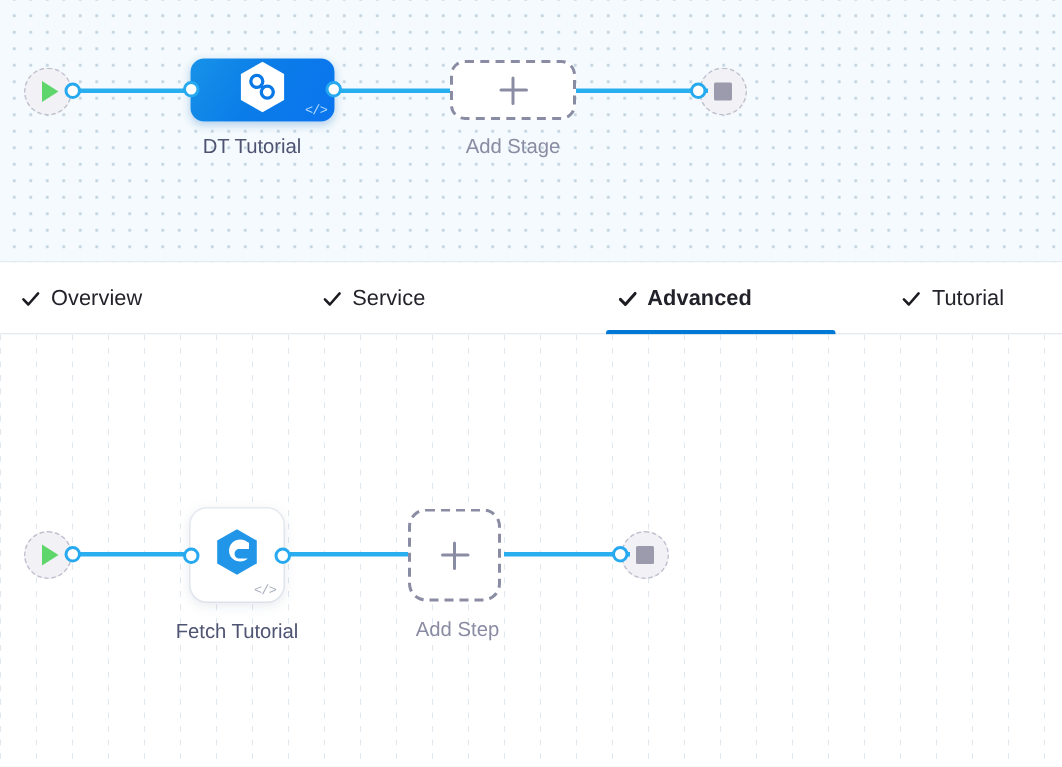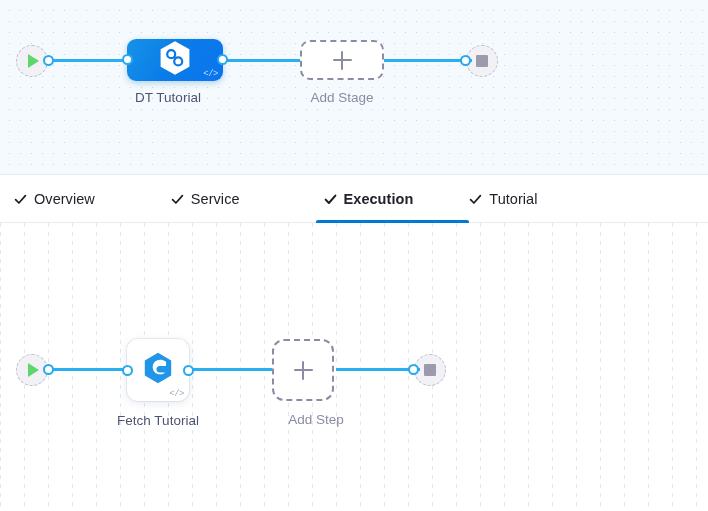--- a/index.html
+++ b/index.html
@@ -42,20 +42,21 @@
     position: absolute;
     left: 0;
     top: 175px;
     width: 708px;
     height: 48px;
     background: #ffffff;
     border-bottom: 1px solid #e8ebee;
     display: flex;
     align-items: stretch;
     box-sizing: border-box;
+    gap: 44px;
   }
   .tab {
     display: flex;
     align-items: center;
     gap: 7px;
     padding: 0 0 0 0;
     position: relative;
     cursor: pointer;
     height: 48px;
   }
@@ -342,21 +343,21 @@
     <span class="tab-underline"></span>
   </div>
 
 
   <div class="tab is-active" style="padding-left:8px; padding-right:56px;">
     <span class="tab-check">
       <svg width="13" height="13" viewBox="0 0 13 13" aria-hidden="true">
         <path d="M1.6 6.6 L4.9 10 L11.4 2.6" fill="none" stroke="#1c1c22" stroke-width="2" stroke-linecap="round" stroke-linejoin="round"></path>
       </svg>
     </span>
-    <span class="tab-label">Execution</span>
+    <span class="tab-label">Advanced</span>
     <span class="tab-underline"></span>
   </div>
 
   <div class="tab" style="padding-right:30px;">
     <span class="tab-check">
       <svg width="13" height="13" viewBox="0 0 13 13" aria-hidden="true">
         <path d="M1.6 6.6 L4.9 10 L11.4 2.6" fill="none" stroke="#1c1c22" stroke-width="1.7" stroke-linecap="round" stroke-linejoin="round"></path>
       </svg>
     </span>
     <span class="tab-label">Tutorial</span>
@@ -389,21 +390,21 @@
     </span>
     <span class="code-badge on-white">&lt;/&gt;</span>
     <div class="port" style="left:-5px; top:26px;"></div>
     <div class="port" style="right:-5px; top:26px;"></div>
   </div>
   <div class="node-caption dark" style="left:158px; top:190px;">Fetch Tutorial</div>
 
   <div class="add-node square" style="left:272px; top:116px;">
     <div class="plus-glyph"></div>
   </div>
-  <div class="node-caption muted" style="left:316px; top:189px;">Add Step</div>
+  <div class="node-caption muted" style="left:305px; top:189px;">Add Step</div>
 
   <div class="node" style="left:414px; top:131px;">
     <div class="terminal">
       <div class="stop-sq"></div>
     </div>
     <div class="port" style="left:-6px; top:10px;"></div>
   </div>
 </div>
 
 </body></html>

